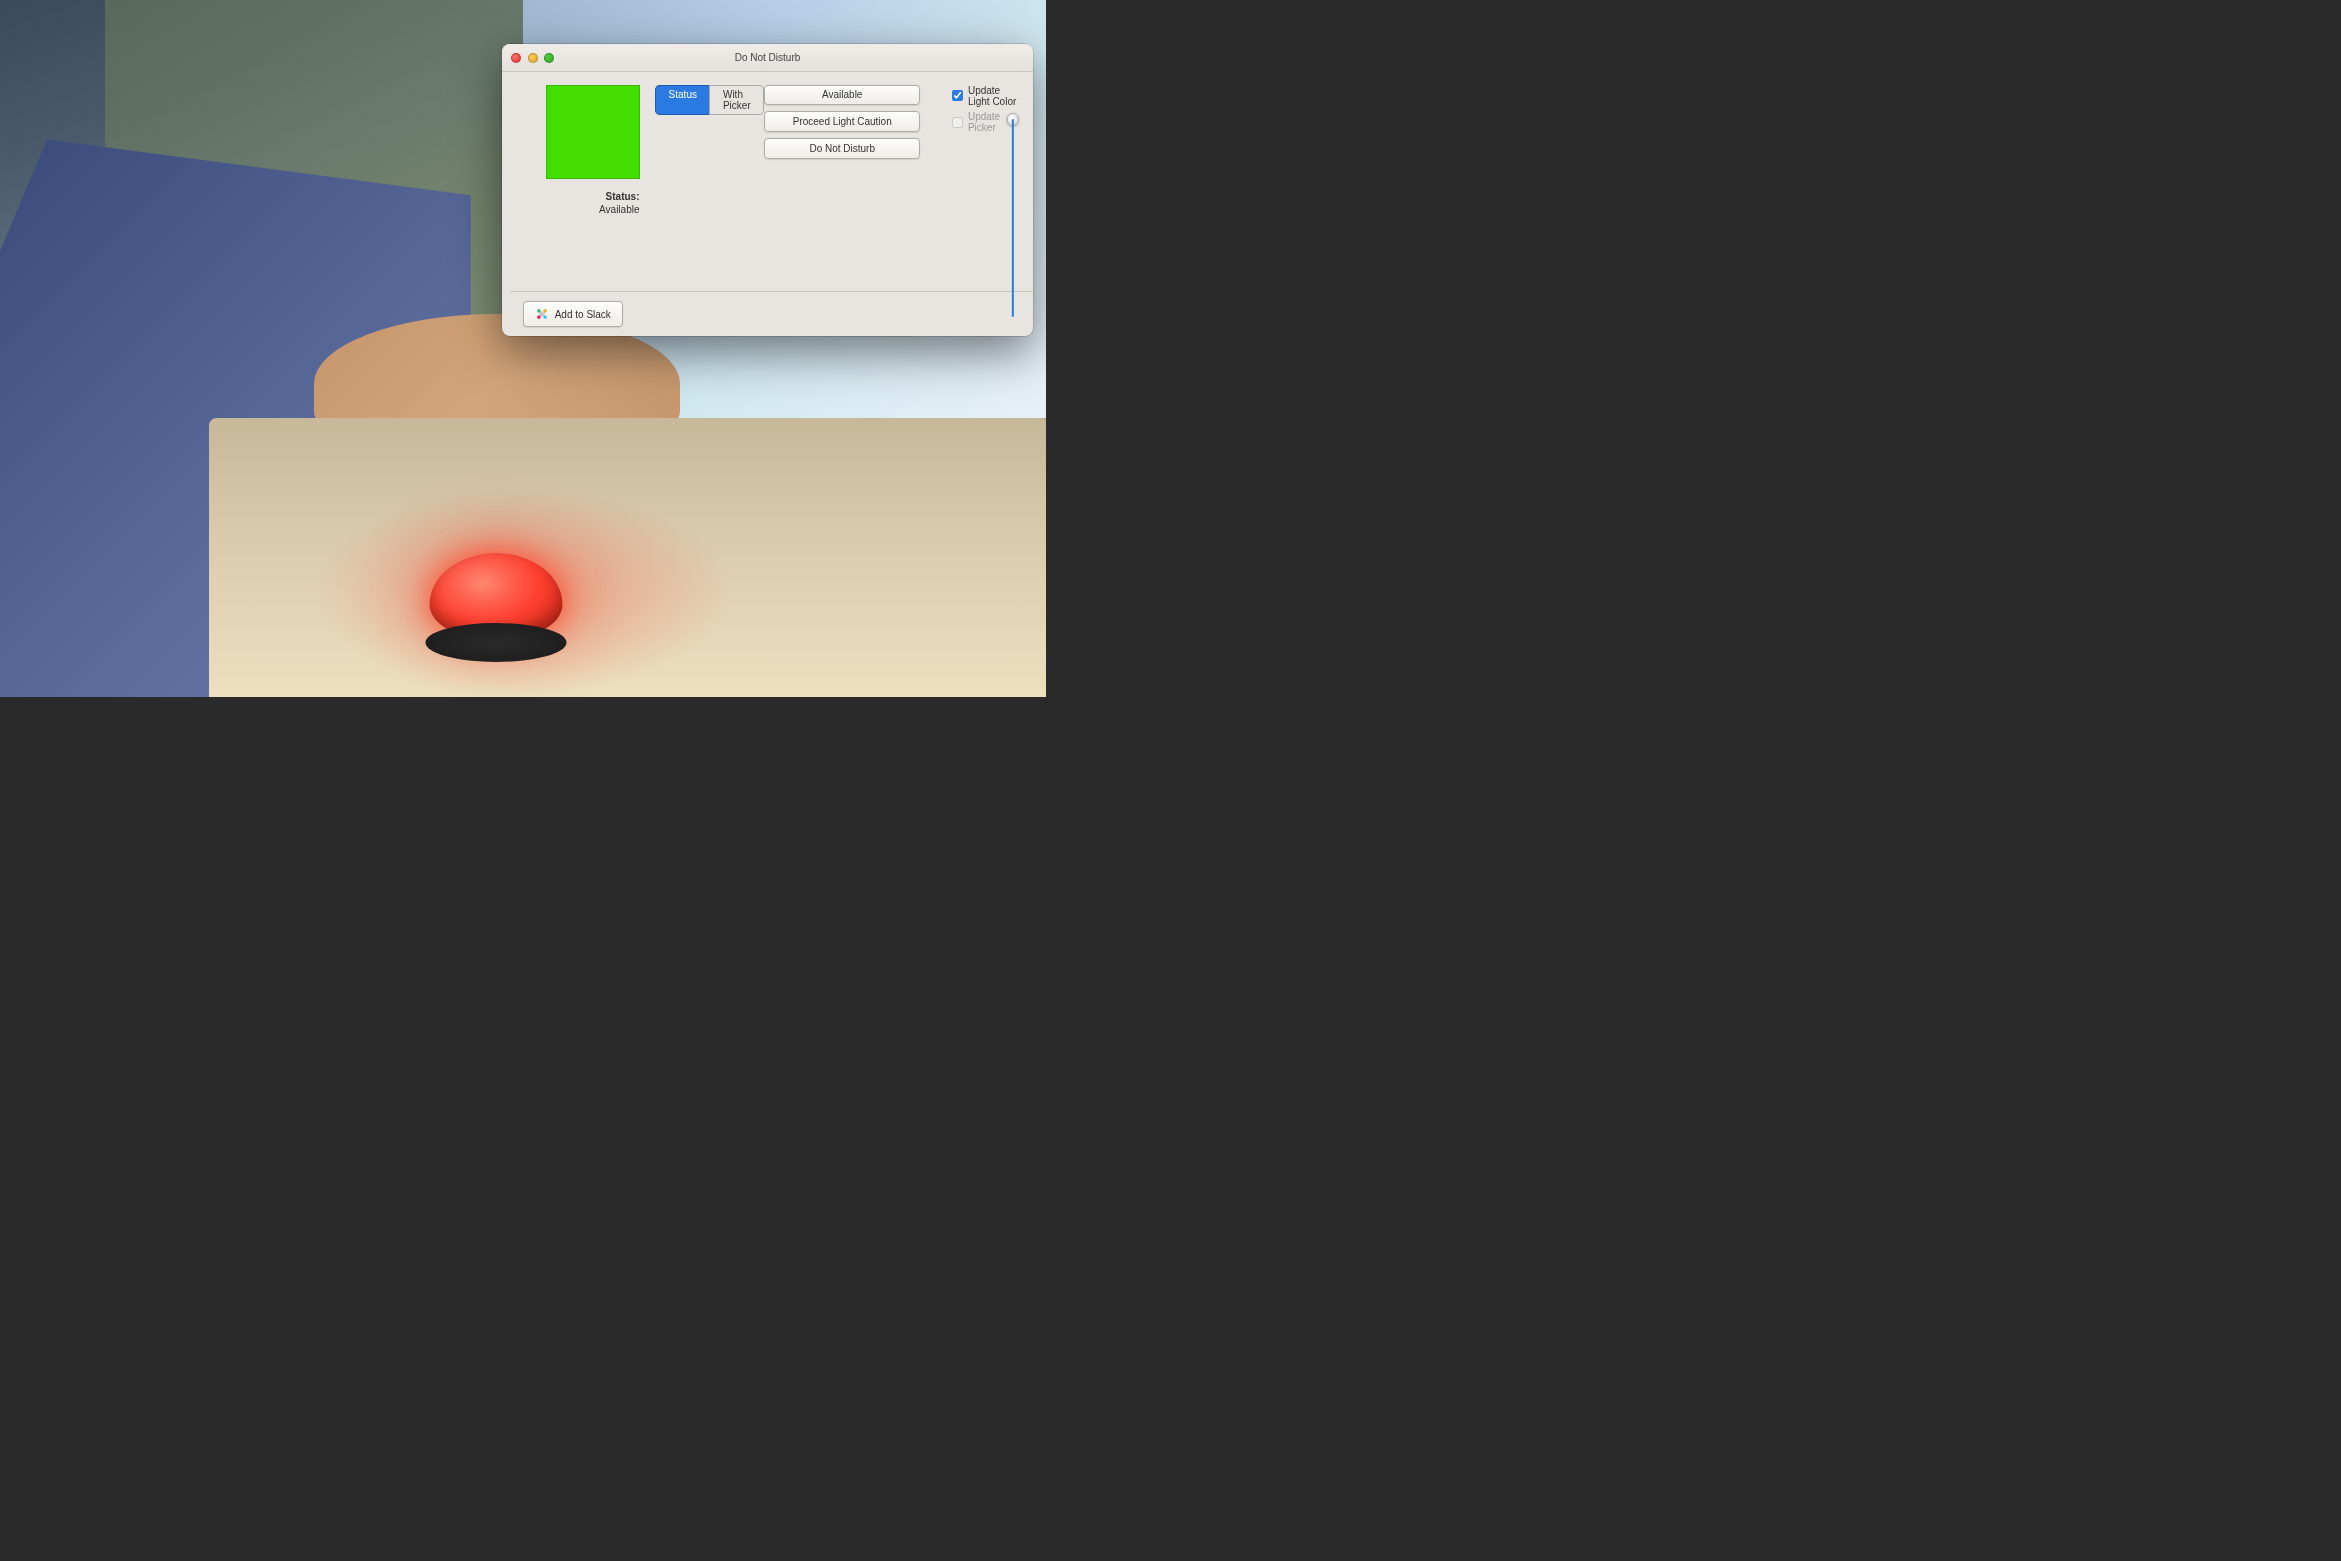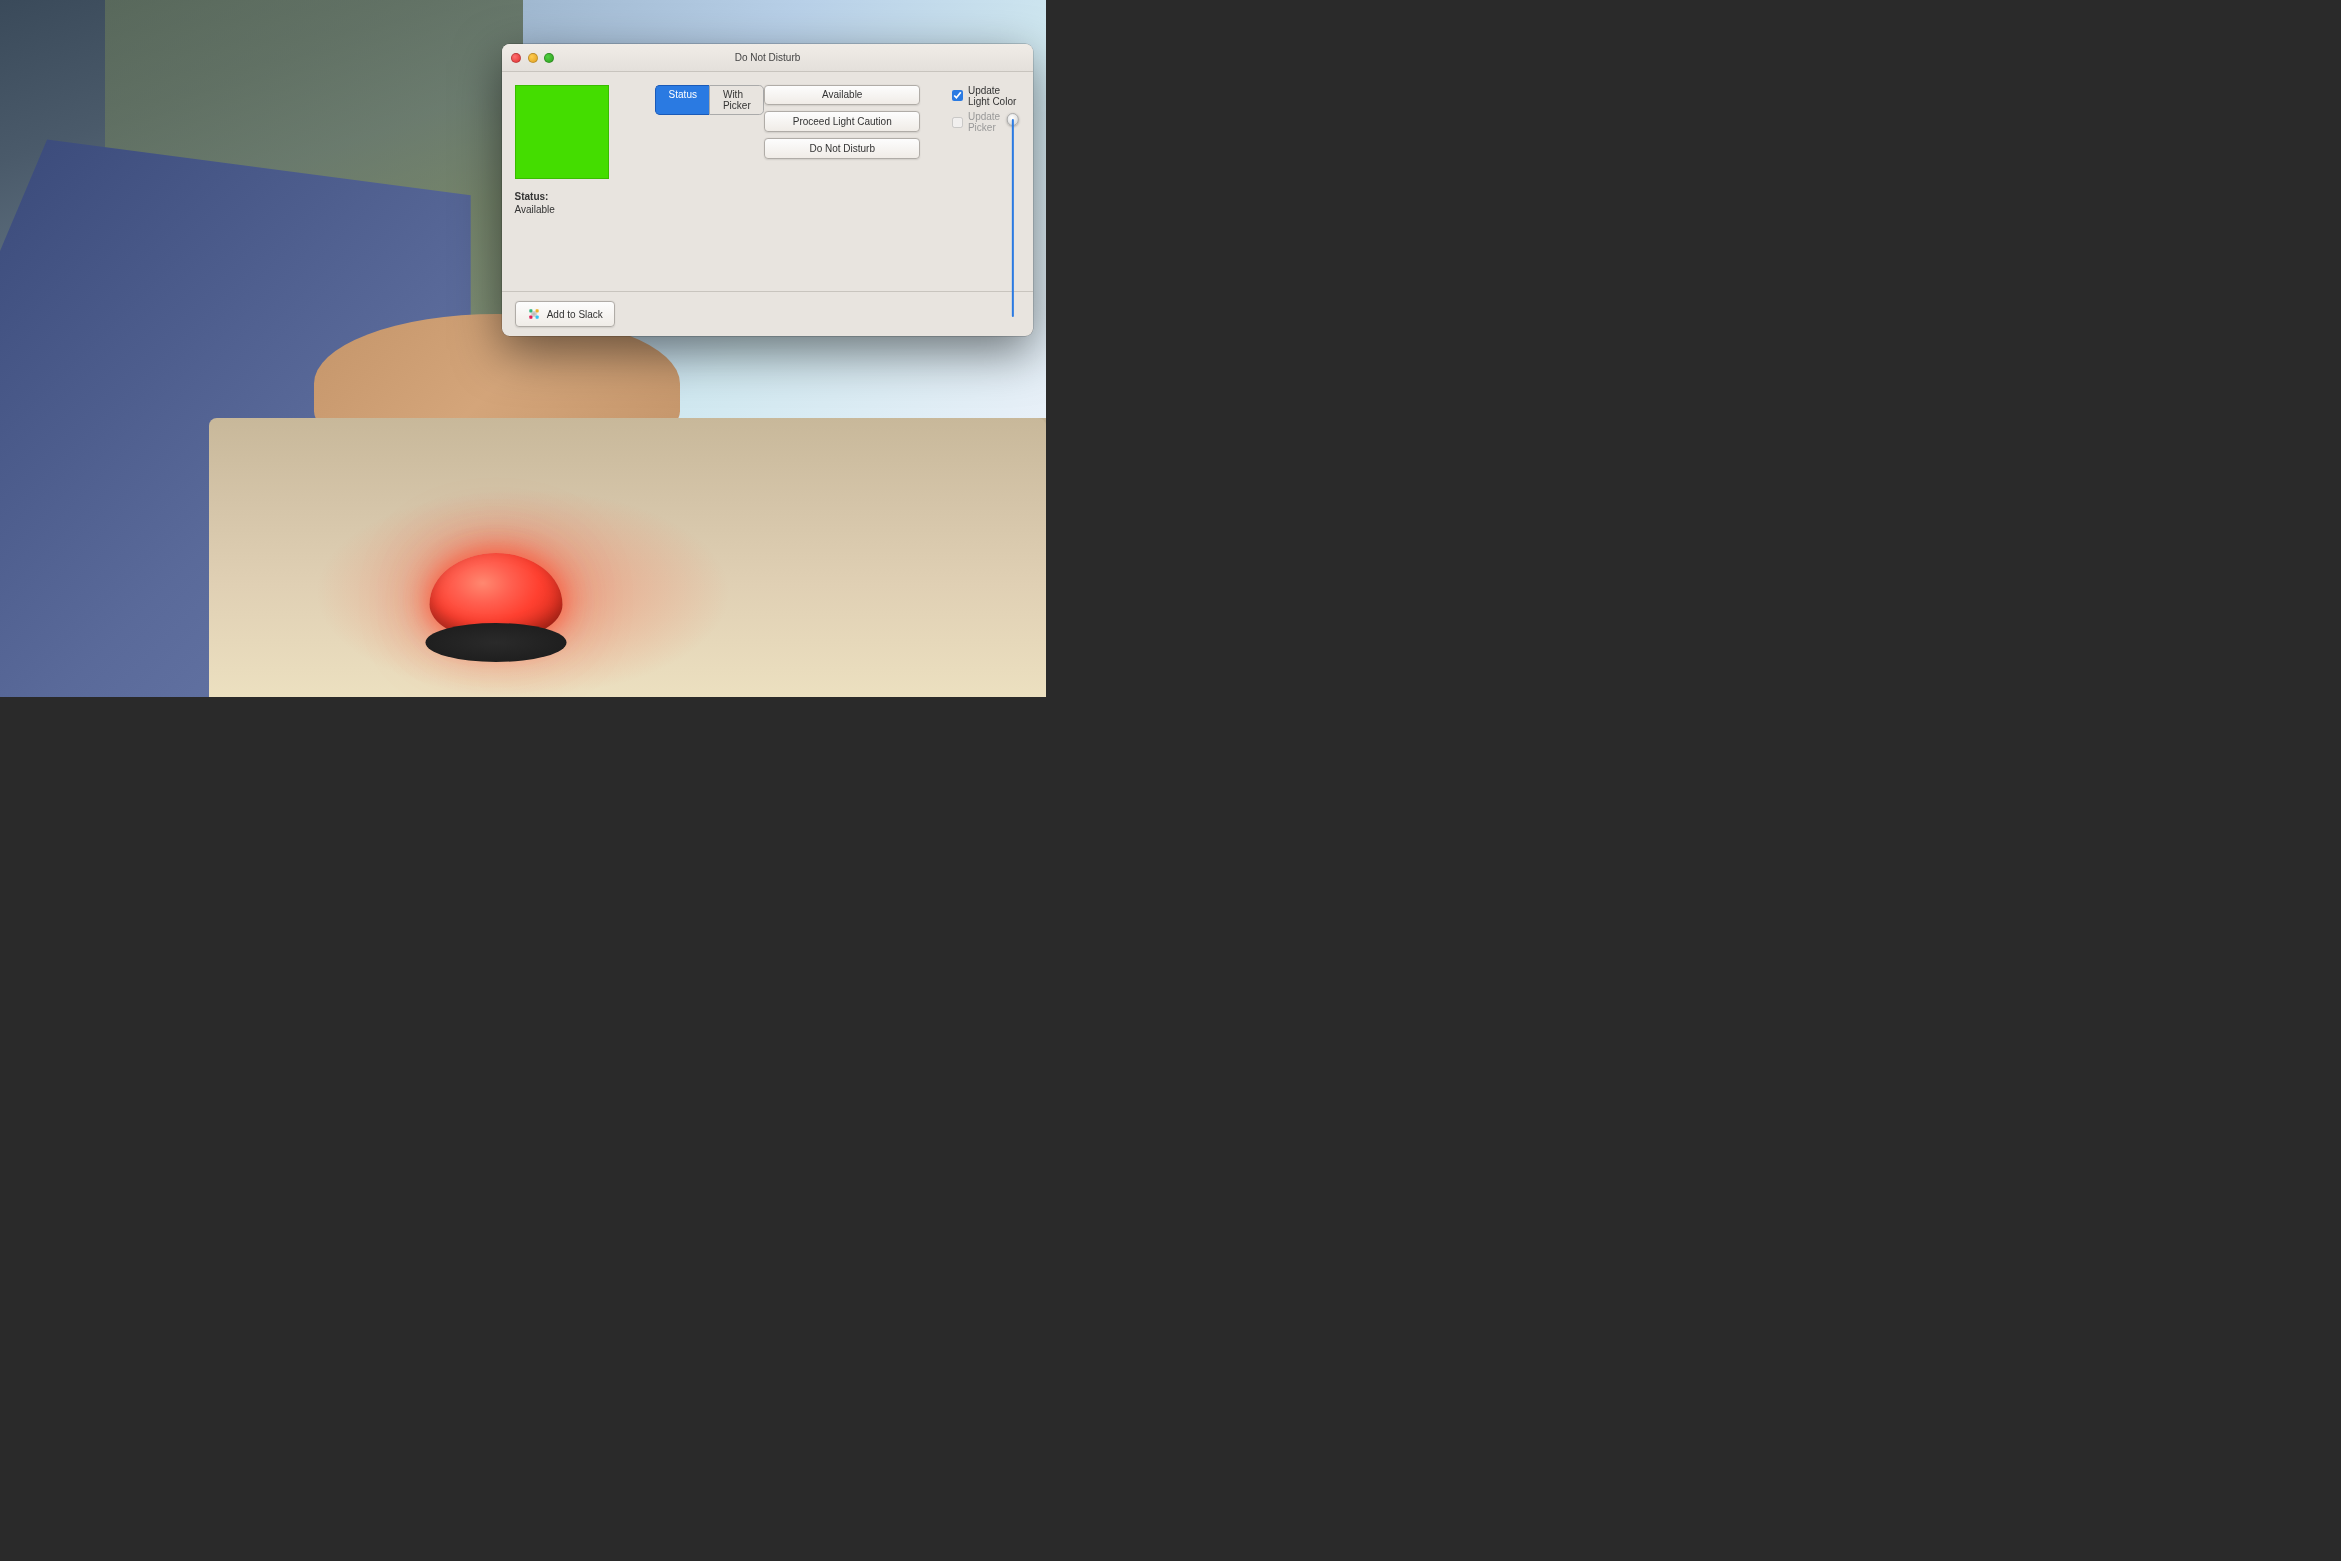--- a/index.html
+++ b/index.html
@@ -236,21 +236,21 @@
       padding: 12.5px;
       display: flex;
       gap: 15.6px;
       min-height: 219px;
     }
 
     
     .left-panel {
       display: flex;
       flex-direction: column;
-      align-items: flex-start;
+      align-items: flex-end;
       width: 125px;
       flex-shrink: 0;
     }
 
     .color-swatch {
       width: 94px;
       height: 94px;
       background: #44dd00;
       border: 0.8px solid rgba(0,0,0,0.15);
       margin-bottom: 12.5px;
@@ -392,20 +392,21 @@
       transform: translateX(-50%);
       border-radius: 1.6px;
     }
 
     
     .bottom-section {
       border-top: 0.8px solid #c8c4be;
       padding: 9.4px 12.5px;
       display: flex;
       align-items: center;
+      margin-left: 8px;
     }
 
     .add-to-slack-btn {
       display: flex;
       align-items: center;
       gap: 6.2px;
       padding: 4.7px 11px;
       background: linear-gradient(180deg, #fdfdfd 0%, #f0ece7 100%);
       border: 0.8px solid #b0aca7;
       border-radius: 3.9px;

